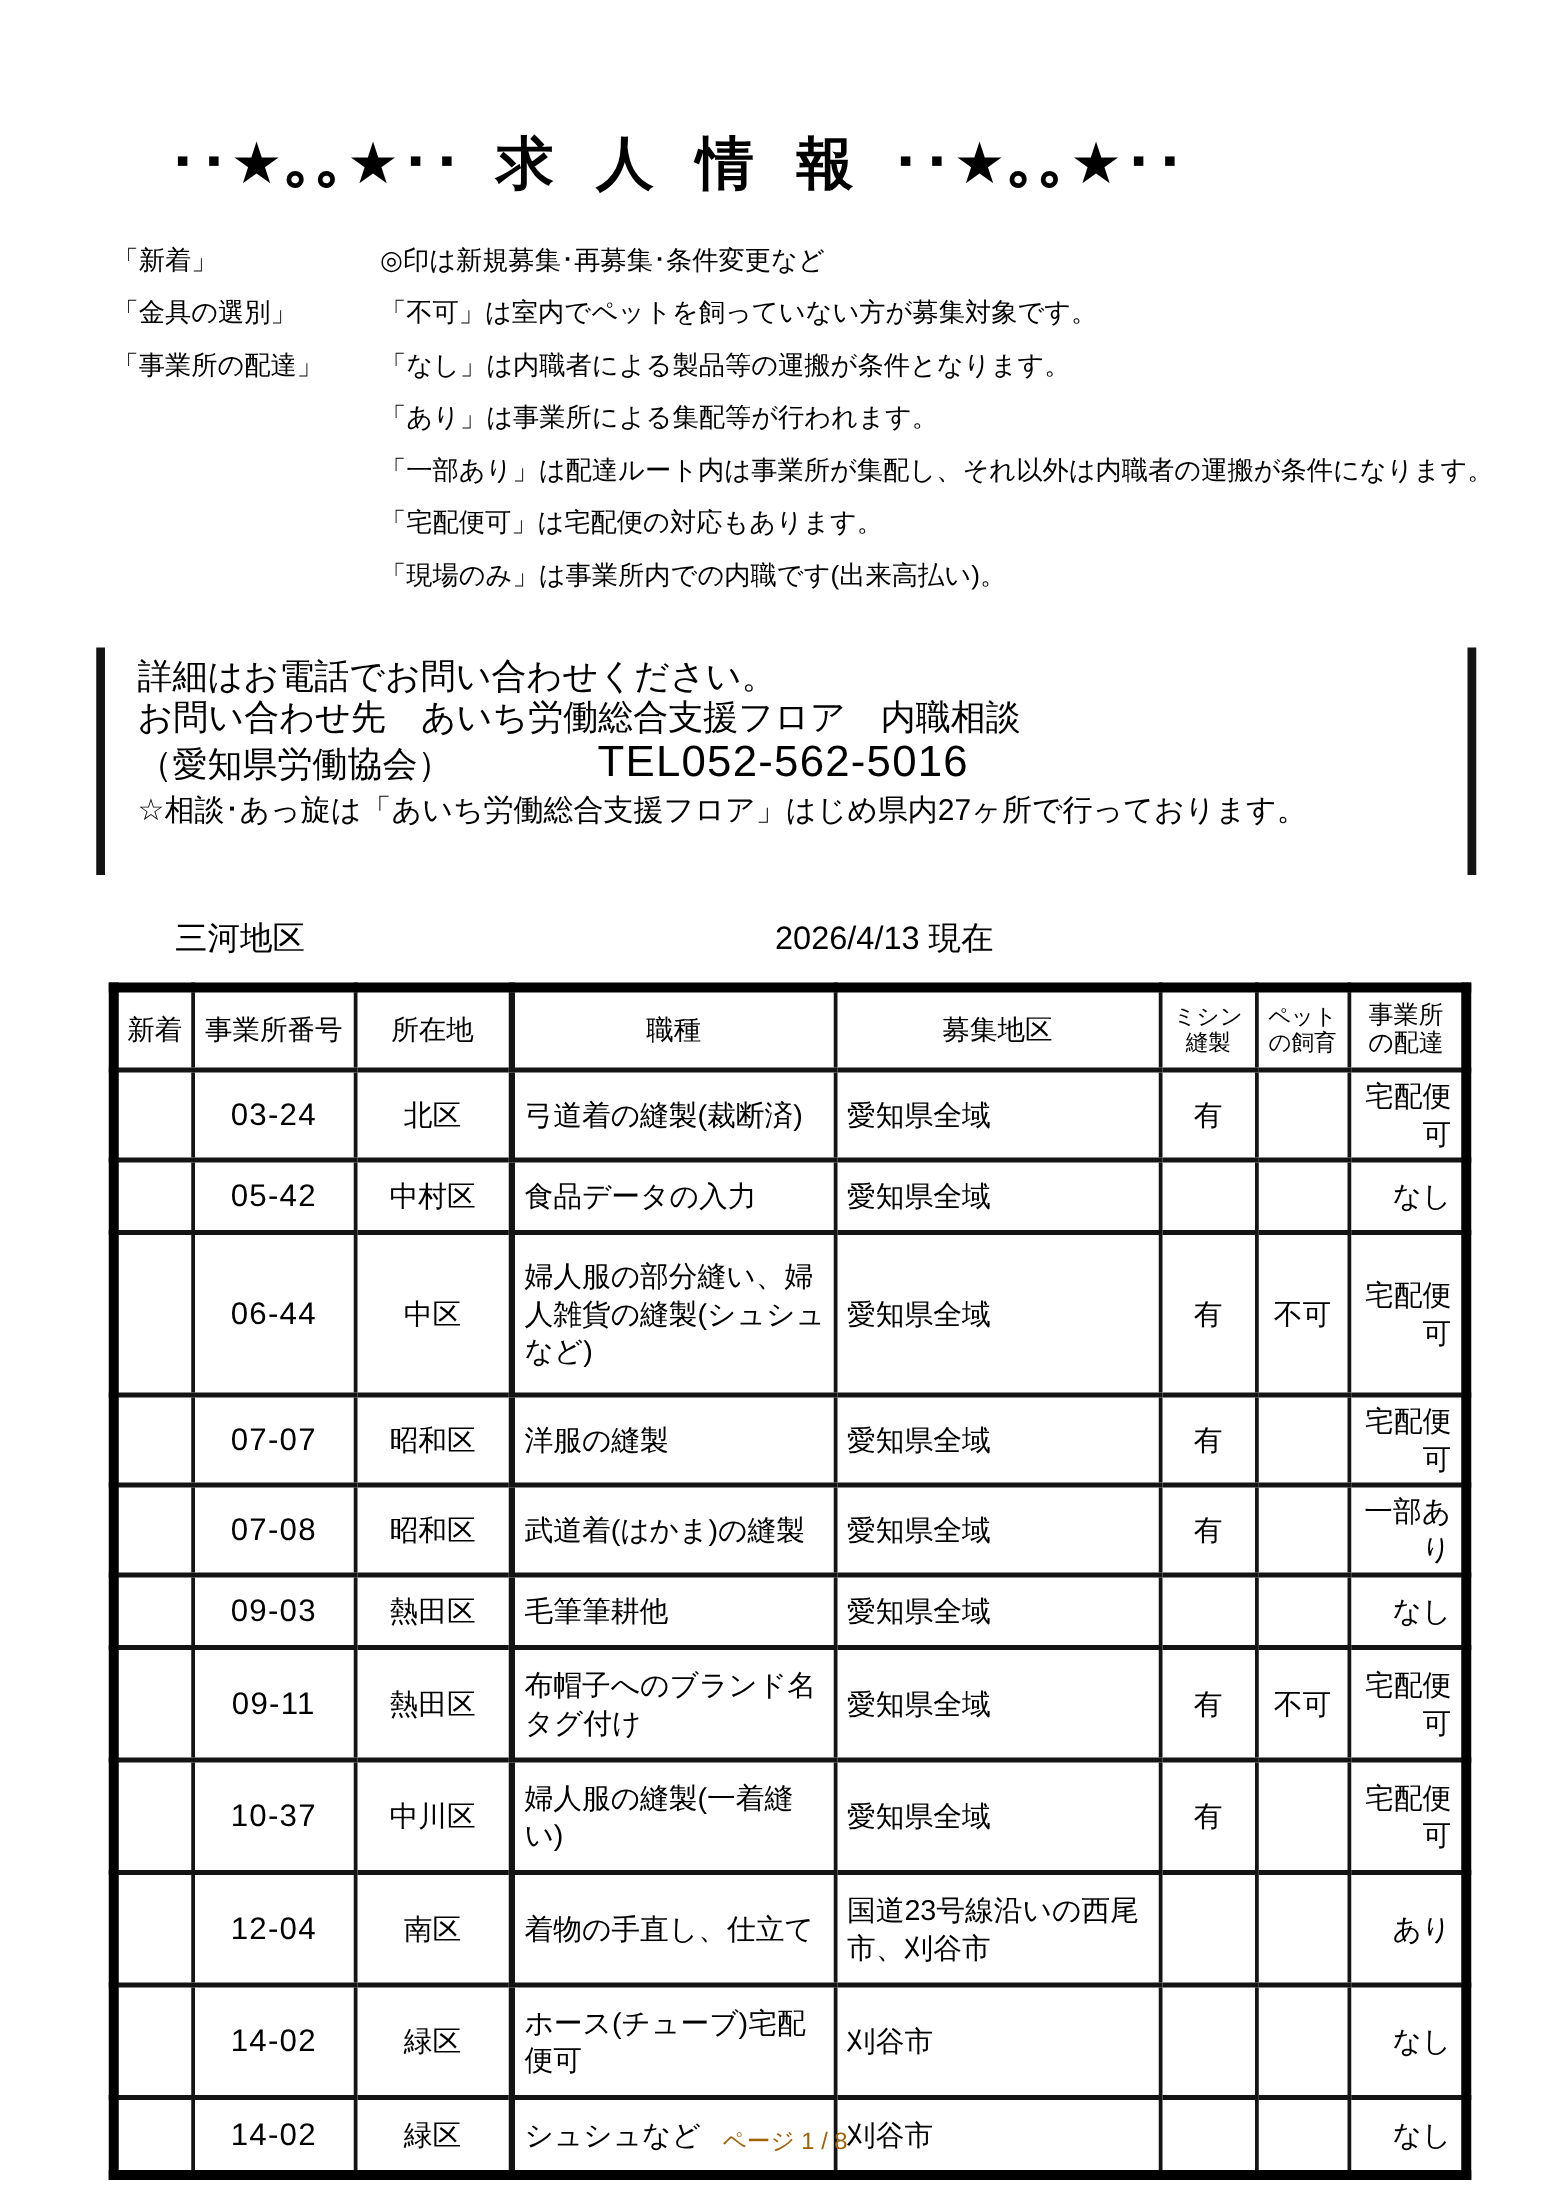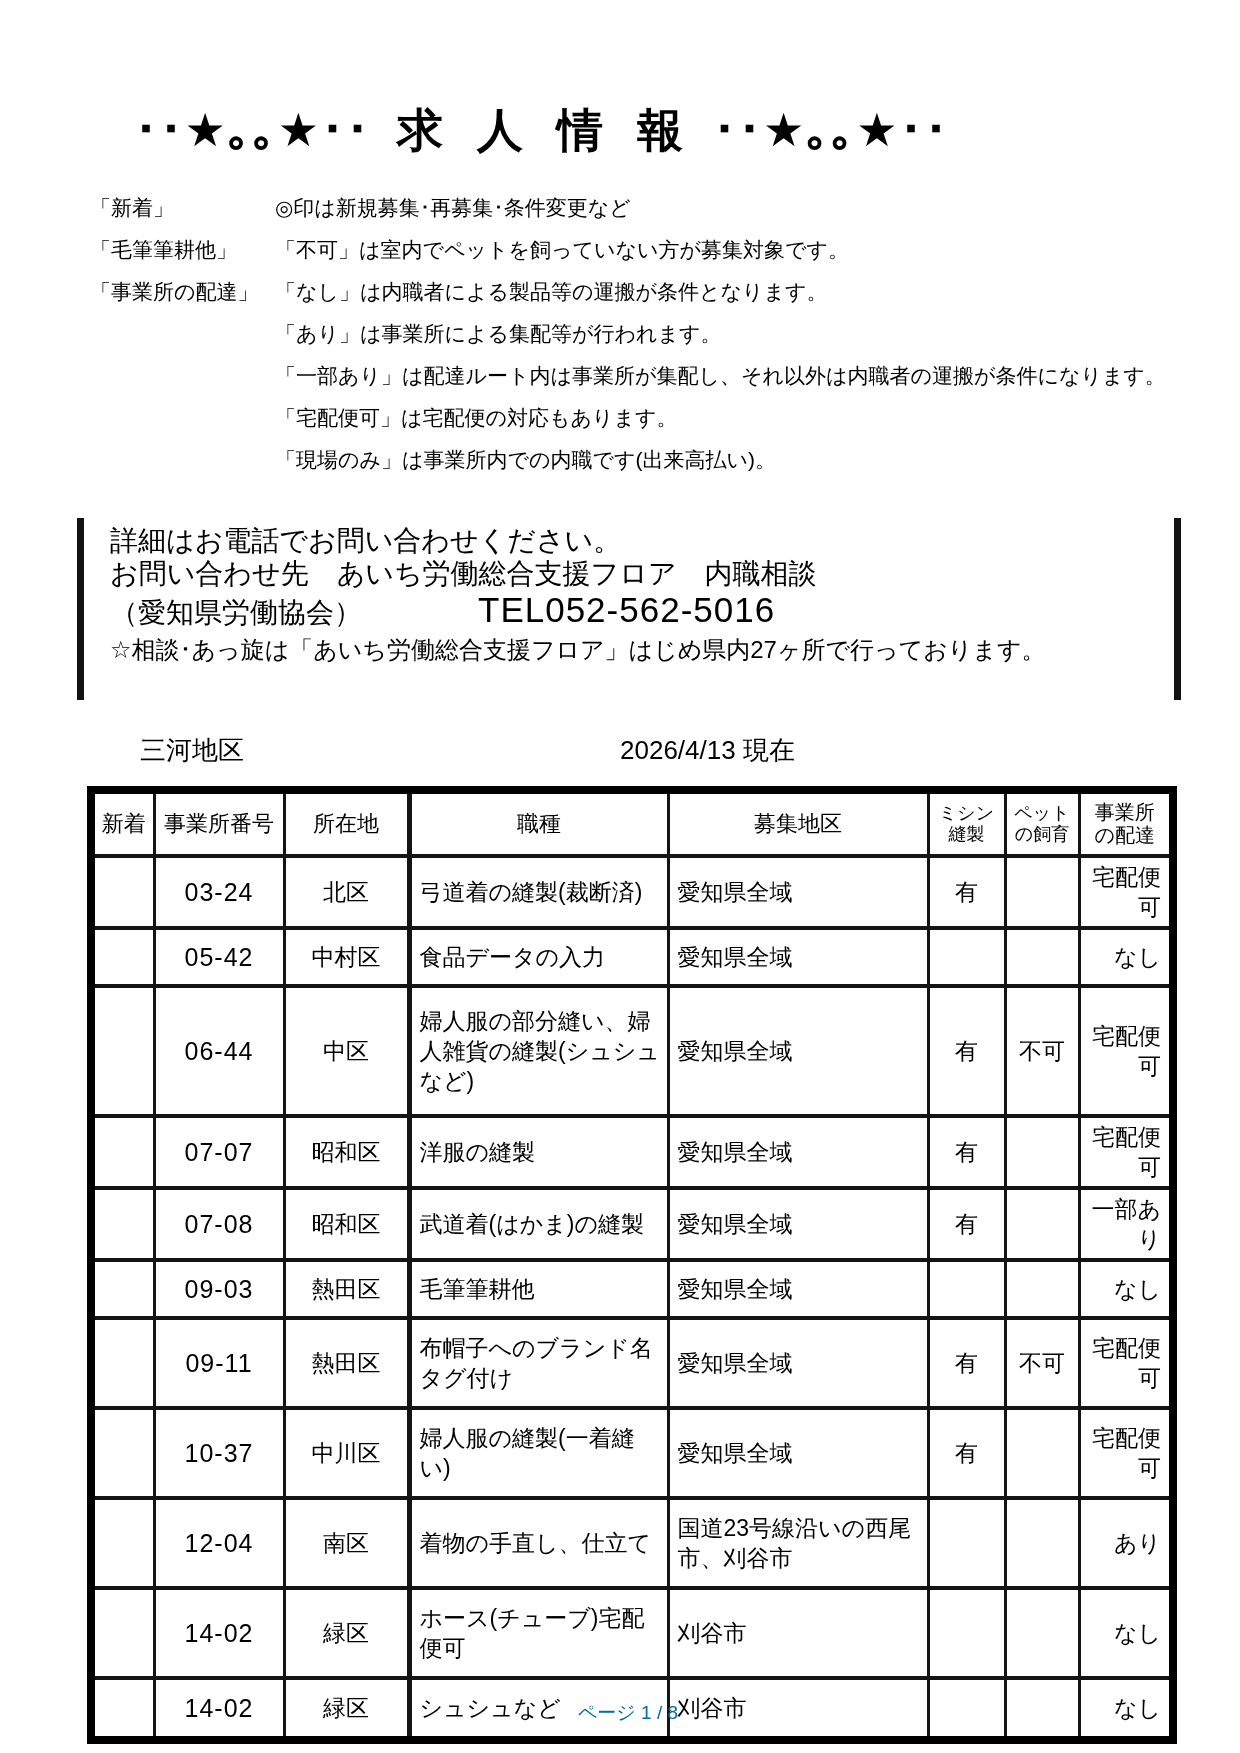--- a/index.html
+++ b/index.html
@@ -13,21 +13,21 @@
   
   .title {
     position:absolute; top:100px; left:0; width:1084px;
     text-align:center; font-size:46px; font-weight:600;
     white-space:nowrap; letter-spacing:2px;
   }
   .title .kanji { letter-spacing:34px; margin-left:26px; margin-right:-4px; }
 
   
   .legend { position:absolute; top:194px; left:90px; font-size:21px; }
-  .legend-row { display:flex; align-items:flex-start; margin-bottom:14px; }
+  .legend-row { display:flex; align-items:flex-start; margin-bottom:14px;gap:29px; }
   .legend-label { flex:0 0 185px; width:185px; }
   .legend-desc { white-space:nowrap; }
 
   
   .contact-box { position:absolute; top:518px; left:77px; width:1104px; height:182px; }
   .side-bar { position:absolute; top:0; width:7px; height:182px; background:#131313; }
   .side-bar.left  { left:0; }
   .side-bar.right { right:0; }
   .contact-content { padding:6px 0 0 33px; }
   .cb-line { font-size:28px; line-height:33px; }
@@ -71,37 +71,37 @@
   tbody tr:nth-child(3)  { height:130px; }
   tbody tr:nth-child(7)  { height:90px; }
   tbody tr:nth-child(8)  { height:90px; }
   tbody tr:nth-child(9)  { height:90px; }
   tbody tr:nth-child(10) { height:90px; }
   tbody tr:nth-child(11) { height:62px; }
 
   
   .page-footer {
     position:absolute; top:1700px; left:87px; width:1082px;
-    text-align:center; font-size:19px; color:#0369a1;
+    text-align:center; font-size:19px; color:#a16207;
   }
 </style>
 </head>
 <body>
 
 <div class="title">
   <span>･･★｡｡★･･</span><span class="kanji">求人情報</span><span>･･★｡｡★･･</span>
 </div>
 
 <div class="legend">
   <div class="legend-row">
     <span class="legend-label">「新着」</span>
     <span class="legend-desc">◎印は新規募集･再募集･条件変更など</span>
   </div>
   <div class="legend-row">
-    <span class="legend-label">「毛筆筆耕他」</span>
+    <span class="legend-label">「金具の選別」</span>
     <span class="legend-desc">「不可」は室内でペットを飼っていない方が募集対象です。</span>
   </div>
   <div class="legend-row">
     <span class="legend-label">「事業所の配達」</span>
     <span class="legend-desc">「なし」は内職者による製品等の運搬が条件となります。</span>
   </div>
   <div class="legend-row">
     <span class="legend-label"></span>
     <span class="legend-desc">「あり」は事業所による集配等が行われます。</span>
   </div>

